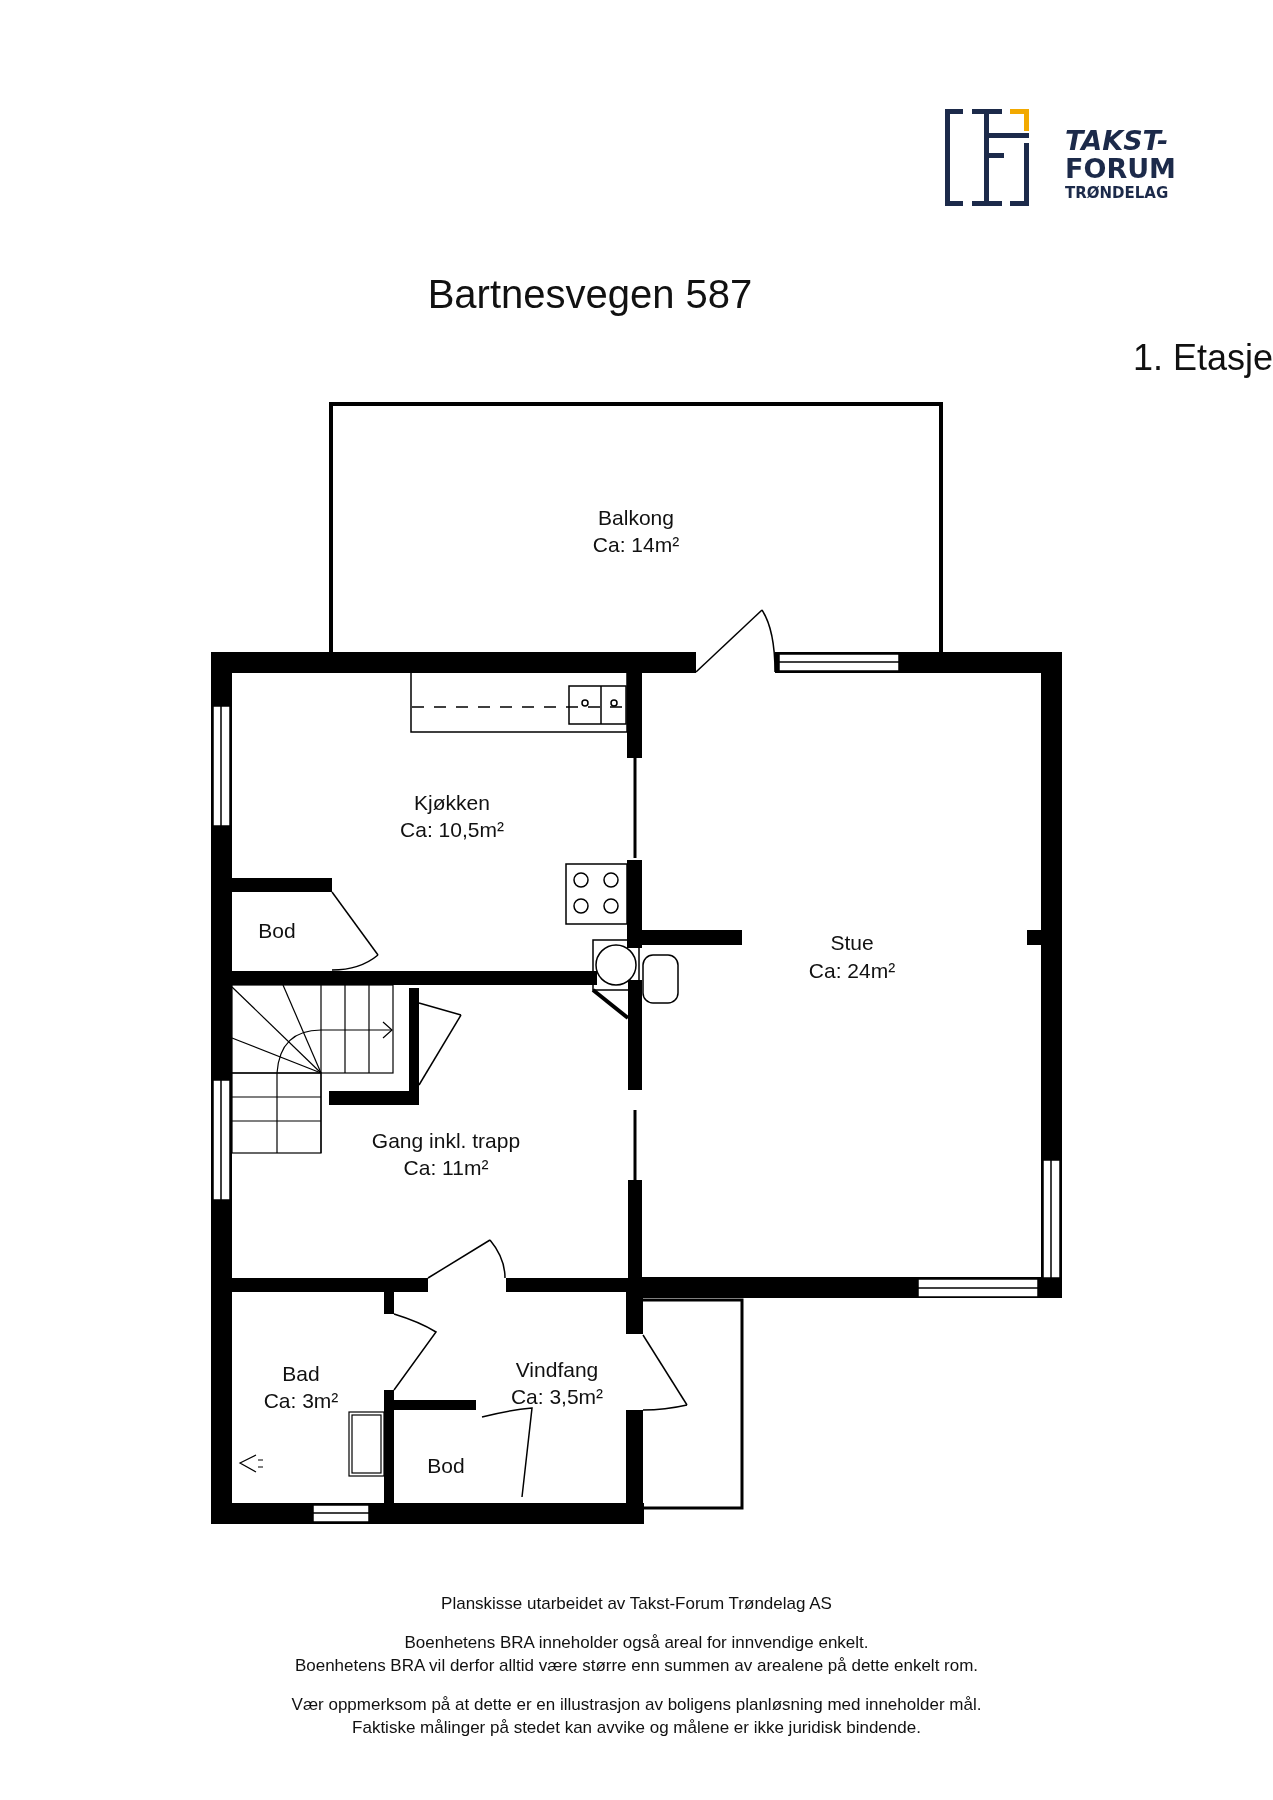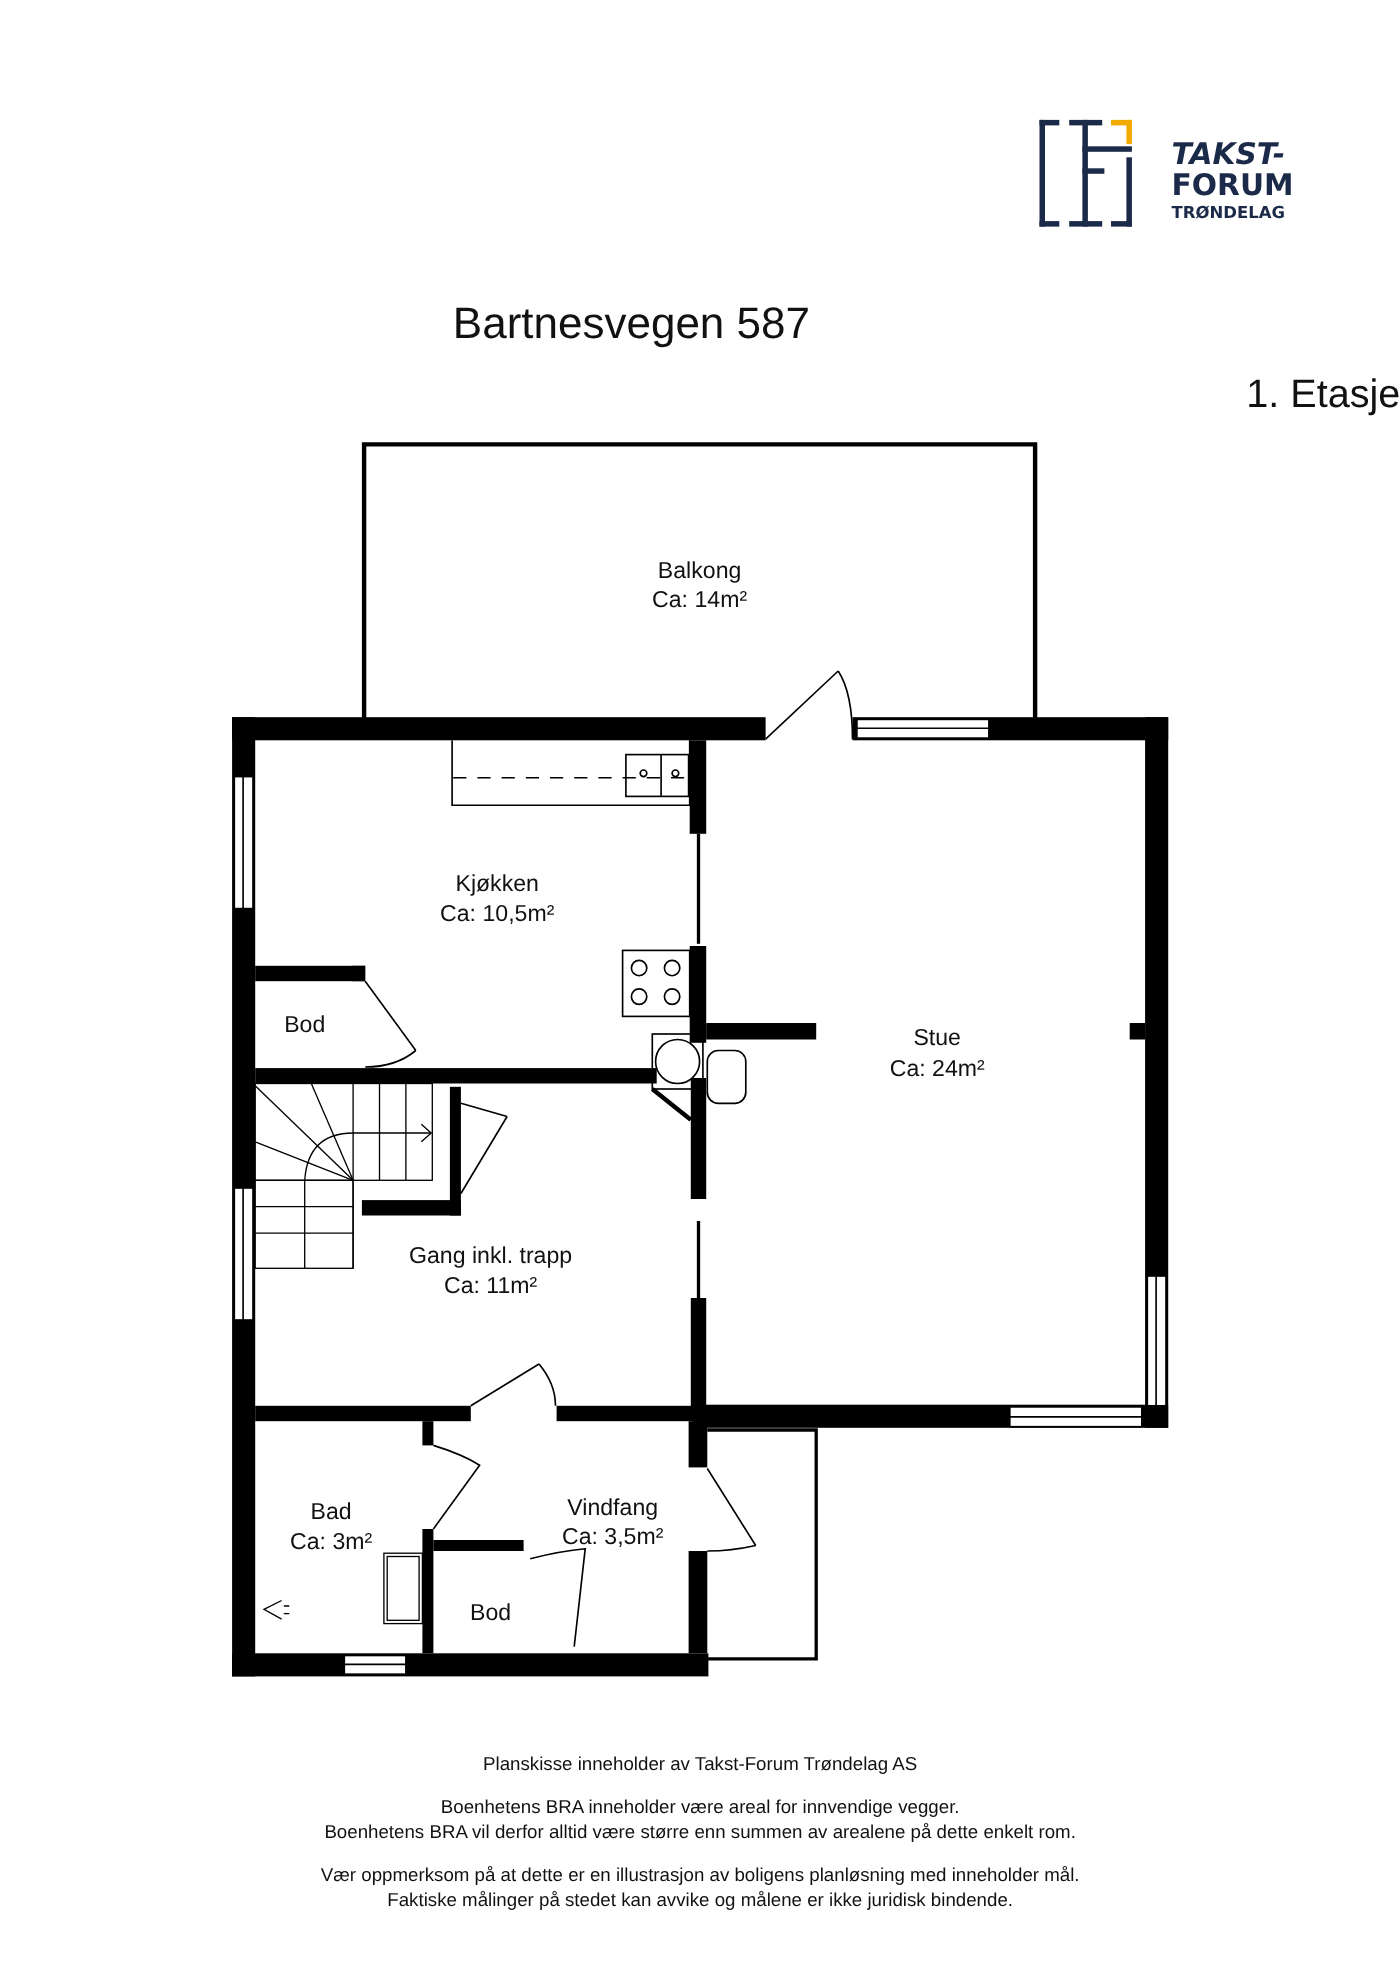--- a/index.html
+++ b/index.html
@@ -1,20 +1,20 @@
 <!DOCTYPE html>
 <html><head>
 <meta charset="utf-8">
 <style>
   html,body{margin:0;padding:0;background:#fff;}
   body{width:1273px;height:1800px;position:relative;overflow:hidden;font-family:"Liberation Sans",sans-serif;color:#111;}
   .abs{position:absolute;}
   #logo{left:940px;top:105px;width:260px;height:110px;}
   .logo-text{position:absolute;left:125px;font-weight:bold;color:#1c2a4a;font-family:"DejaVu Sans",sans-serif;line-height:1;}
-  #title{left:0;width:1148px;top:272px;text-align:center;font-size:40px;}
+  #title{left:16px;width:1148px;top:272px;text-align:center;font-size:40px;}
   #subtitle{left:0;width:1273px;top:337px;text-align:right;font-size:36px;}
   #plan{left:0;top:0;}
   .room-label{font-family:"Liberation Sans",sans-serif;font-size:21px;fill:#111;text-anchor:middle;}
   #footer{left:0;width:1273px;top:1592px;text-align:center;font-size:17px;line-height:23px;}
   #footer p{margin:0;}
   .gap{height:16px;}
 </style>
 </head>
 <body>
 
@@ -177,20 +177,20 @@
   <text class="room-label" x="446" y="1148">Gang inkl. trapp</text>
   <text class="room-label" x="446" y="1175">Ca: 11m²</text>
   <text class="room-label" x="301" y="1381">Bad</text>
   <text class="room-label" x="301" y="1408">Ca: 3m²</text>
   <text class="room-label" x="557" y="1377">Vindfang</text>
   <text class="room-label" x="557" y="1404">Ca: 3,5m²</text>
   <text class="room-label" x="446" y="1473">Bod</text>
 </svg>
 
 <div id="footer" class="abs">
-  <p>Planskisse inneholder av Takst-Forum Trøndelag AS</p>
+  <p>Planskisse utarbeidet av Takst-Forum Trøndelag AS</p>
   <div class="gap"></div>
-  <p>Boenhetens BRA inneholder være areal for innvendige vegger.</p>
+  <p>Boenhetens BRA inneholder også areal for innvendige enkelt.</p>
   <p>Boenhetens BRA vil derfor alltid være større enn summen av arealene på dette enkelt rom.</p>
   <div class="gap"></div>
   <p>Vær oppmerksom på at dette er en illustrasjon av boligens planløsning med inneholder mål.</p>
   <p>Faktiske målinger på stedet kan avvike og målene er ikke juridisk bindende.</p>
 </div>
 
 </body></html>

